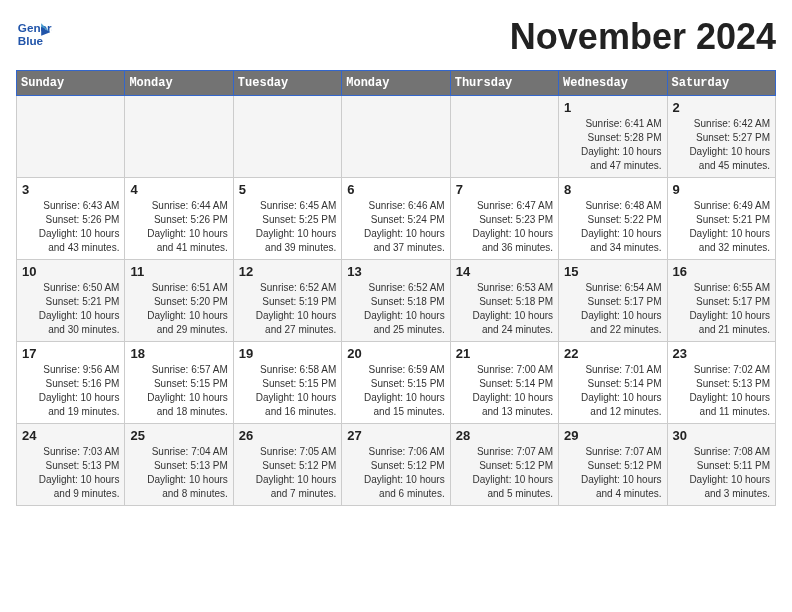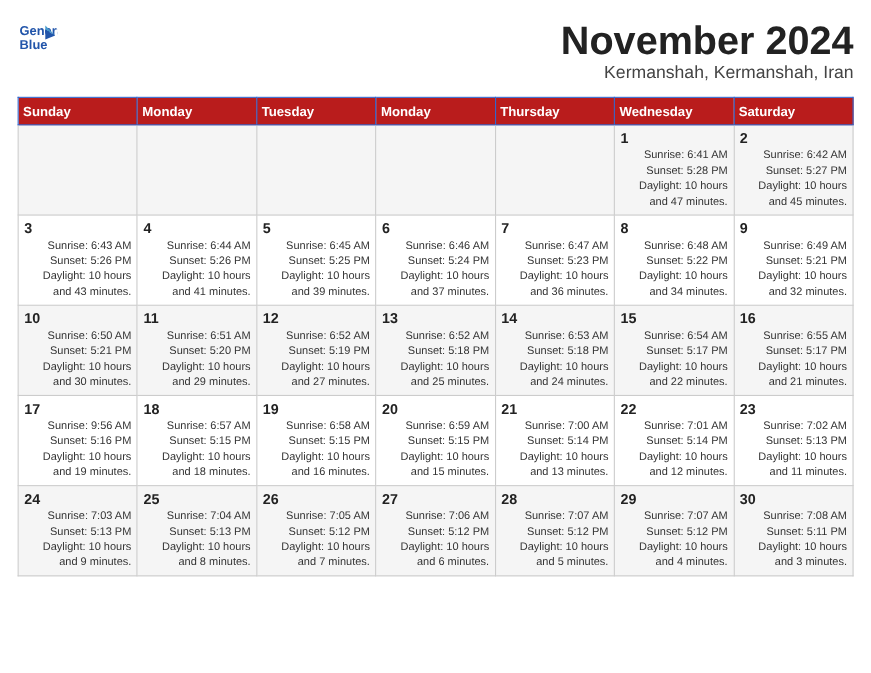--- a/index.html
+++ b/index.html
@@ -36,21 +36,22 @@
     .location-title {
       font-size: 16px;
       color: #444;
     }
     table {
       width: 100%;
       border-collapse: collapse;
       table-layout: fixed;
     }
     thead tr {
-      background-color: #b91c1c;
+      background-color: #737373;
+      font-family: Liberation Mono, monospace;
     }
     thead th {
       color: #fff;
       font-size: 12px;
       font-weight: bold;
       padding: 5px 4px;
       text-align: left;
       border: 1px solid #3366cc;
     }
     tbody tr {
@@ -94,21 +95,20 @@
   <div class="logo">
     <svg class="logo-icon" viewBox="0 0 40 40">
       <text x="2" y="18" font-size="13" font-weight="bold" fill="#2255aa">General</text>
       <text x="2" y="32" font-size="13" font-weight="bold" fill="#2255aa">Blue</text>
       <polygon points="28,8 38,18 28,12" fill="#4499cc"></polygon>
       <polygon points="28,12 38,18 28,22" fill="#2255aa"></polygon>
     </svg>
   </div>
   <div class="title-section">
     <div class="month-title">November 2024</div>
-    <div class="location-title">Kermanshah, Kermanshah, Iran</div>
   </div>
 </div>
 
 <table>
   <thead>
     <tr>
       <th>Sunday</th>
       <th>Monday</th>
       <th>Tuesday</th>
       <th>Monday</th>

